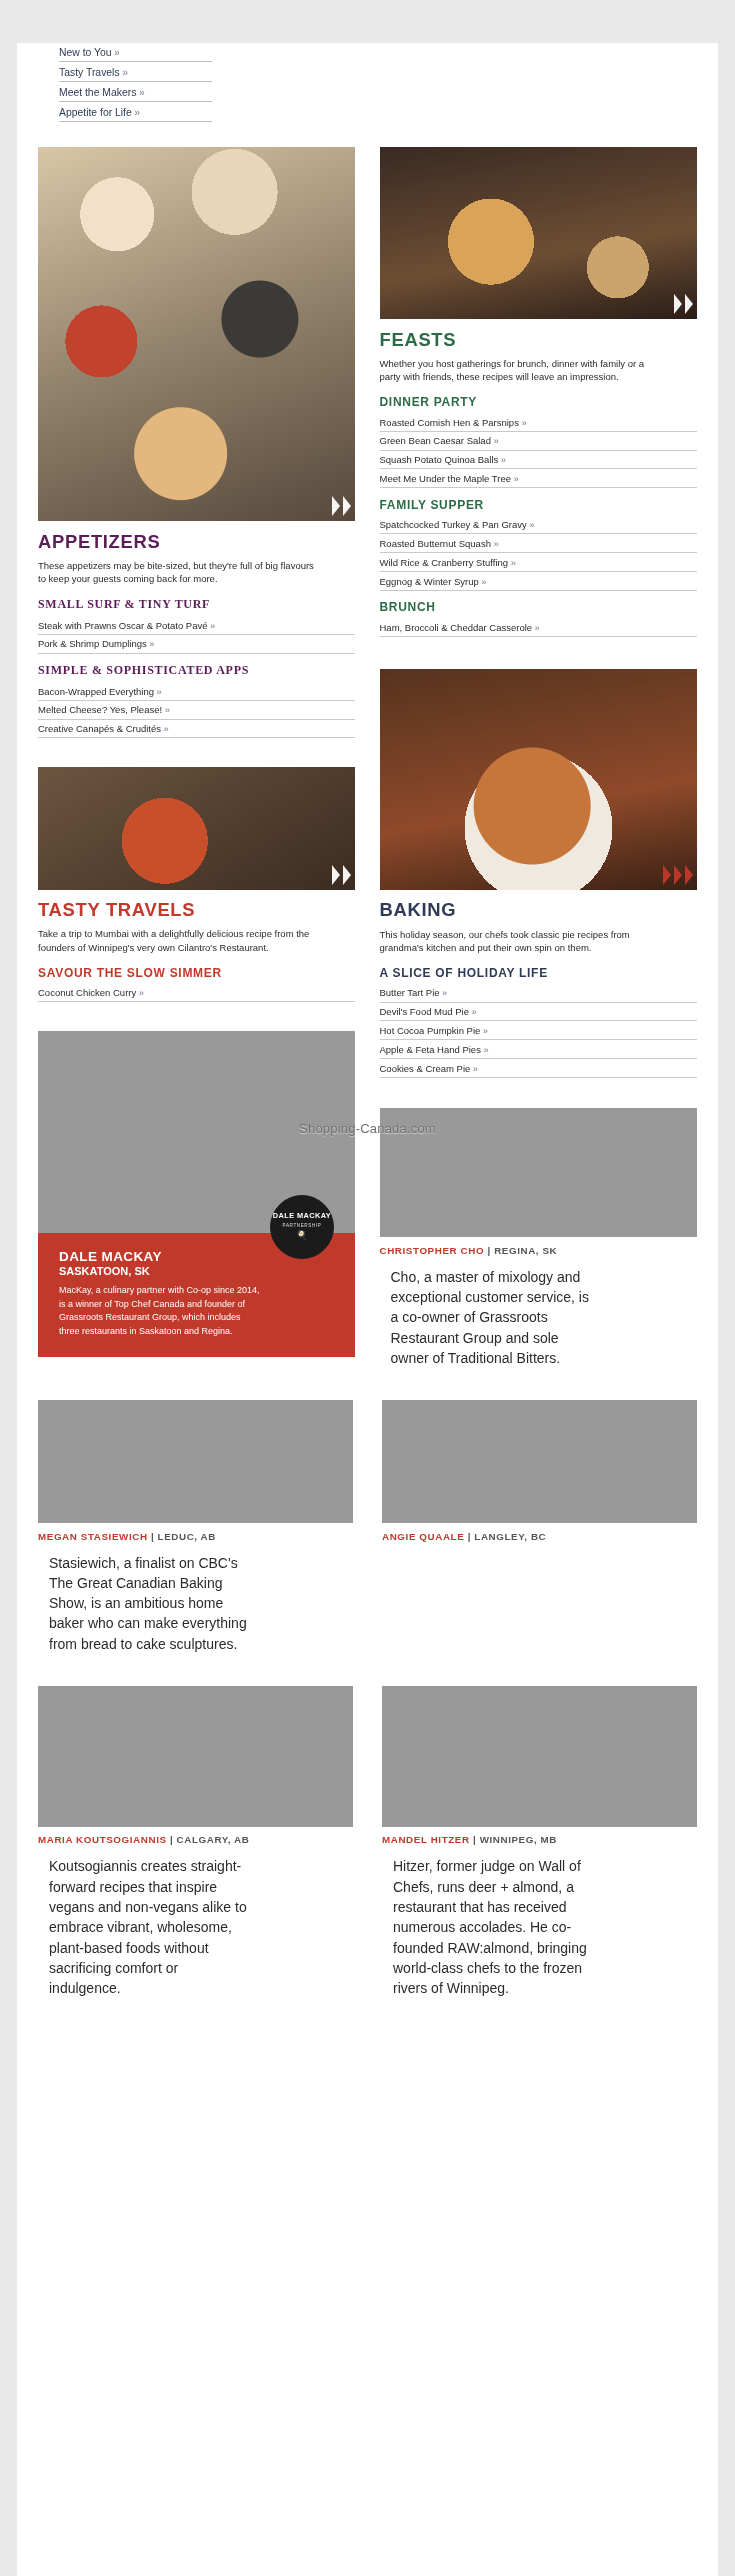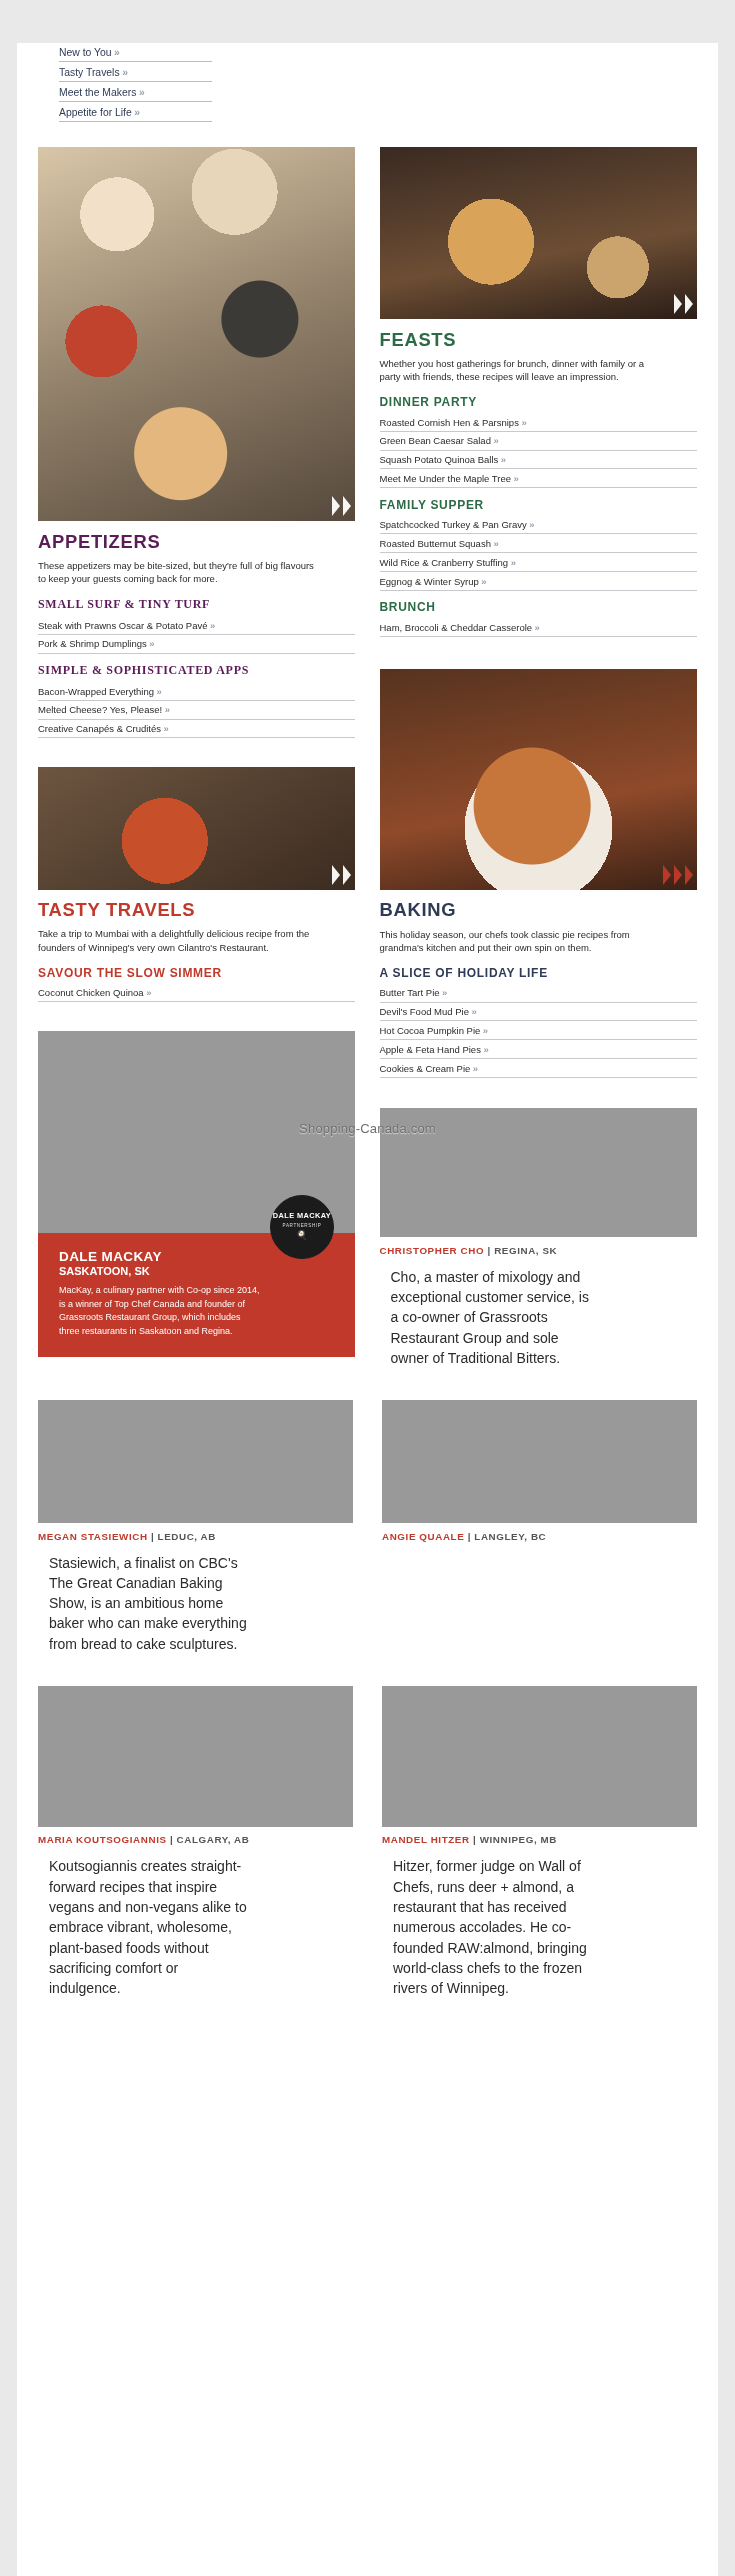--- a/index.html
+++ b/index.html
@@ -269,21 +269,21 @@
             <span></span>
             <span></span>
           </div>
       </div>
 
       <h2 class="sec tasty">TASTY TRAVELS</h2>
       <p class="blurb">Take a trip to Mumbai with a delightfully delicious recipe from the founders of Winnipeg's very own Cilantro's Restaurant.</p>
       <h3 class="subsec red">SAVOUR THE SLOW SIMMER</h3>
       <ul class="links">
         <li>
-            <a href="#"><span>Coconut Chicken Quinoa</span><span class="arrows">»</span></a>
+            <a href="#"><span>Coconut Chicken Curry</span><span class="arrows">»</span></a>
           </li>
       </ul>
 
       <div style="height:24.5px"></div>
 
       <div class="contrib">
         <div class="ph img-p1"></div>
         <div class="redbox">
           <div class="badge">
             <div class="b1">DALE MACKAY</div>

